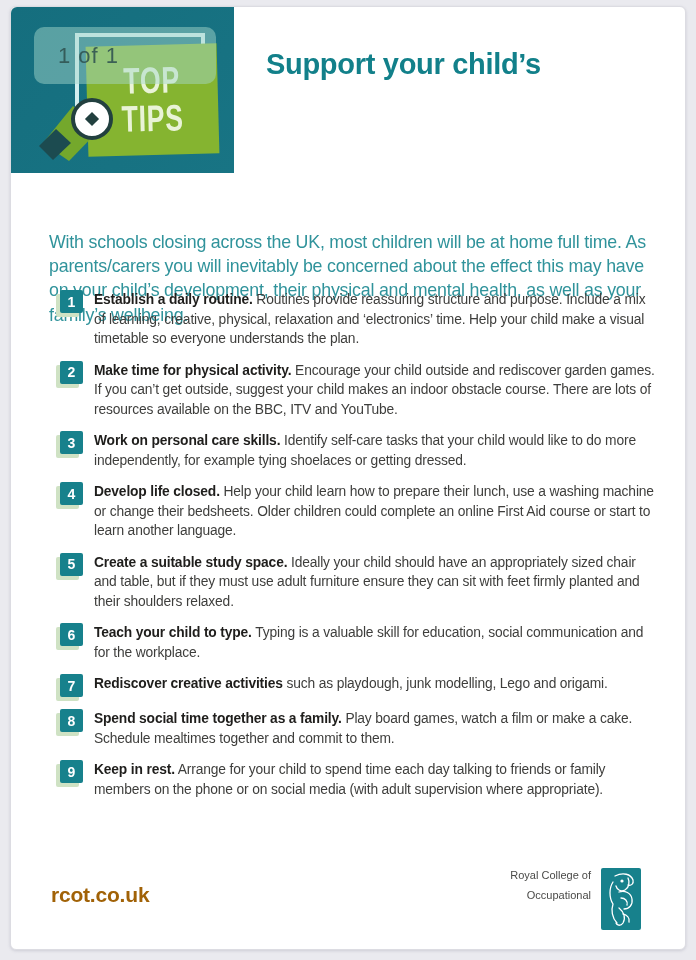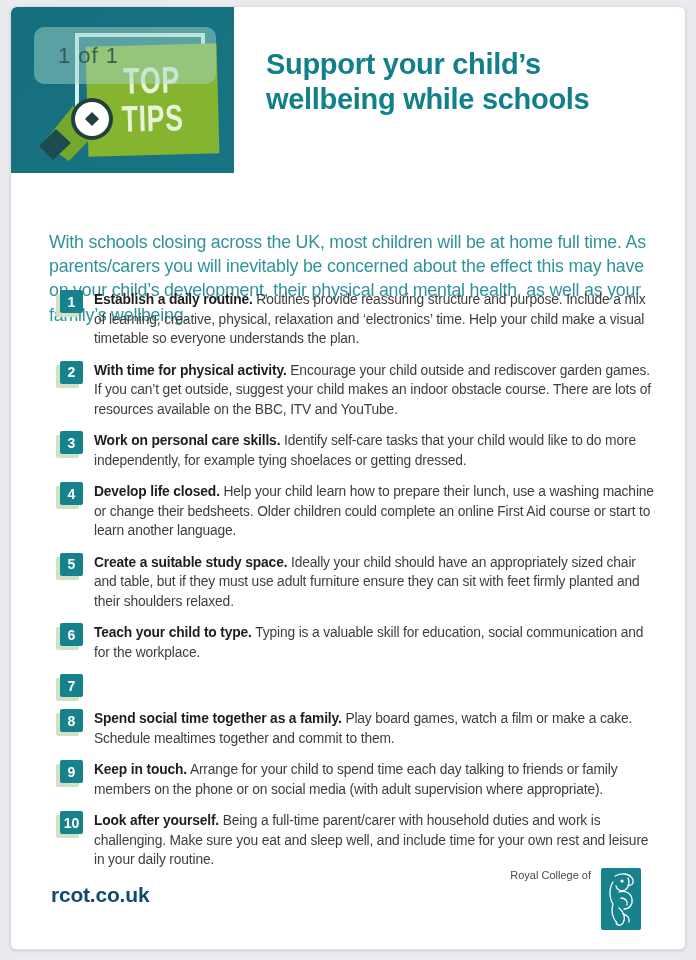--- a/index.html
+++ b/index.html
@@ -65,21 +65,21 @@
     display:flex; align-items:center; justify-content:center;
   }
   .tip-body {
     width:578px; font-size:13.8px; line-height:19.5px; letter-spacing:-0.15px;
     color:#3e3e3c;
   }
   .tip-body b { color:#1f1e1c; }
   
   .site {
     position:absolute; left:40px; top:876px;
-    color:#0c4a6e; font-weight:bold; font-size:21px; letter-spacing:-0.2px;text-align:right;
+    color:#a16207; font-weight:bold; font-size:21px; letter-spacing:-0.2px;text-align:right;
   }
   .org-text {
     position:absolute; left:370px; top:858px; width:210px; text-align:right;
     color:#4a4a48; font-size:11px; line-height:20px;
   }
   .org-text span { display:block; }
   .org-logo {
     position:absolute; left:590px; top:861px; width:40px; height:62px;
     background:#17818c; border-radius:2px; overflow:hidden;
   }
@@ -101,71 +101,68 @@
       <circle cx="81" cy="112" r="19" fill="#ffffff" stroke="#22403f" stroke-width="4"></circle>
       <rect x="76" y="107" width="10" height="10" fill="#22403f" transform="rotate(45 81 112)"></rect>
     </svg>
     <div class="page-badge">
       <span>1 of 1</span>
     </div>
   </div>
 
   <h1 class="title">
     <span>Support your child’s</span>
-    <span>wellbeing while schools</span>
   </h1>
 
   <p class="intro">With schools closing across the UK, most children will be at home full time. As parents/carers you will inevitably be concerned about the effect this may have on your child’s development, their physical and mental health, as well as your family’s wellbeing.</p>
 
   <div class="tips">
     <div class="tip">
       <div class="tip-num">1</div>
       <div class="tip-body"><b>Establish a daily routine.</b> <span>Routines provide reassuring structure and purpose. Include a mix of learning, creative, physical, relaxation and ‘electronics’ time. Help your child make a visual timetable so everyone understands the plan.</span></div>
     </div>
     <div class="tip">
       <div class="tip-num">2</div>
-      <div class="tip-body"><b>With time for physical activity.</b> <span>Encourage your child outside and rediscover garden games. If you can’t get outside, suggest your child makes an indoor obstacle course. There are lots of resources available on the BBC, ITV and YouTube.</span></div>
+      <div class="tip-body"><b>Make time for physical activity.</b> <span>Encourage your child outside and rediscover garden games. If you can’t get outside, suggest your child makes an indoor obstacle course. There are lots of resources available on the BBC, ITV and YouTube.</span></div>
     </div>
     <div class="tip">
       <div class="tip-num">3</div>
       <div class="tip-body"><b>Work on personal care skills.</b> <span>Identify self-care tasks that your child would like to do more independently, for example tying shoelaces or getting dressed.</span></div>
     </div>
     <div class="tip">
       <div class="tip-num">4</div>
       <div class="tip-body"><b>Develop life closed.</b> <span>Help your child learn how to prepare their lunch, use a washing machine or change their bedsheets. Older children could complete an online First Aid course or start to learn another language.</span></div>
     </div>
     <div class="tip">
       <div class="tip-num">5</div>
       <div class="tip-body"><b>Create a suitable study space.</b> <span>Ideally your child should have an appropriately sized chair and table, but if they must use adult furniture ensure they can sit with feet firmly planted and their shoulders relaxed.</span></div>
     </div>
     <div class="tip">
       <div class="tip-num">6</div>
       <div class="tip-body"><b>Teach your child to type.</b> <span>Typing is a valuable skill for education, social communication and for the workplace.</span></div>
     </div>
     <div class="tip">
       <div class="tip-num">7</div>
+      <div class="tip-body"><b>Rediscover creative activities</b> <span>such as playdough, junk modelling, Lego and origami.</span></div>
     </div>
     <div class="tip">
       <div class="tip-num">8</div>
       <div class="tip-body"><b>Spend social time together as a family.</b> <span>Play board games, watch a film or make a cake. Schedule mealtimes together and commit to them.</span></div>
     </div>
     <div class="tip">
       <div class="tip-num">9</div>
-      <div class="tip-body"><b>Keep in touch.</b> <span>Arrange for your child to spend time each day talking to friends or family members on the phone or on social media (with adult supervision where appropriate).</span></div>
-    </div>
-    <div class="tip">
-      <div class="tip-num">10</div>
-      <div class="tip-body"><b>Look after yourself.</b> <span>Being a full-time parent/carer with household duties and work is challenging. Make sure you eat and sleep well, and include time for your own rest and leisure in your daily routine.</span></div>
+      <div class="tip-body"><b>Keep in rest.</b> <span>Arrange for your child to spend time each day talking to friends or family members on the phone or on social media (with adult supervision where appropriate).</span></div>
     </div>
   </div>
 
   <div class="site">rcot.co.uk</div>
 
   <div class="org-text">
     <span>Royal College of</span>
+    <span>Occupational</span>
   </div>
 
   <div class="org-logo">
     <svg viewBox="0 0 40 62" width="40" height="62">
       <g fill="none" stroke="#ffffff" stroke-width="1.3" stroke-linecap="round">
         <path d="M14,8 C22,4 30,6 32,12 C33,16 30,18 27,17"></path>
         <path d="M27,10 C29,14 28,20 24,22 C20,24 16,22 15,18"></path>
         <path d="M12,14 C8,20 8,30 12,36 C10,42 11,50 16,55"></path>
         <path d="M18,24 C24,22 30,25 31,31 C32,37 28,41 23,41"></path>
         <path d="M20,30 C24,30 27,33 26,37"></path>

